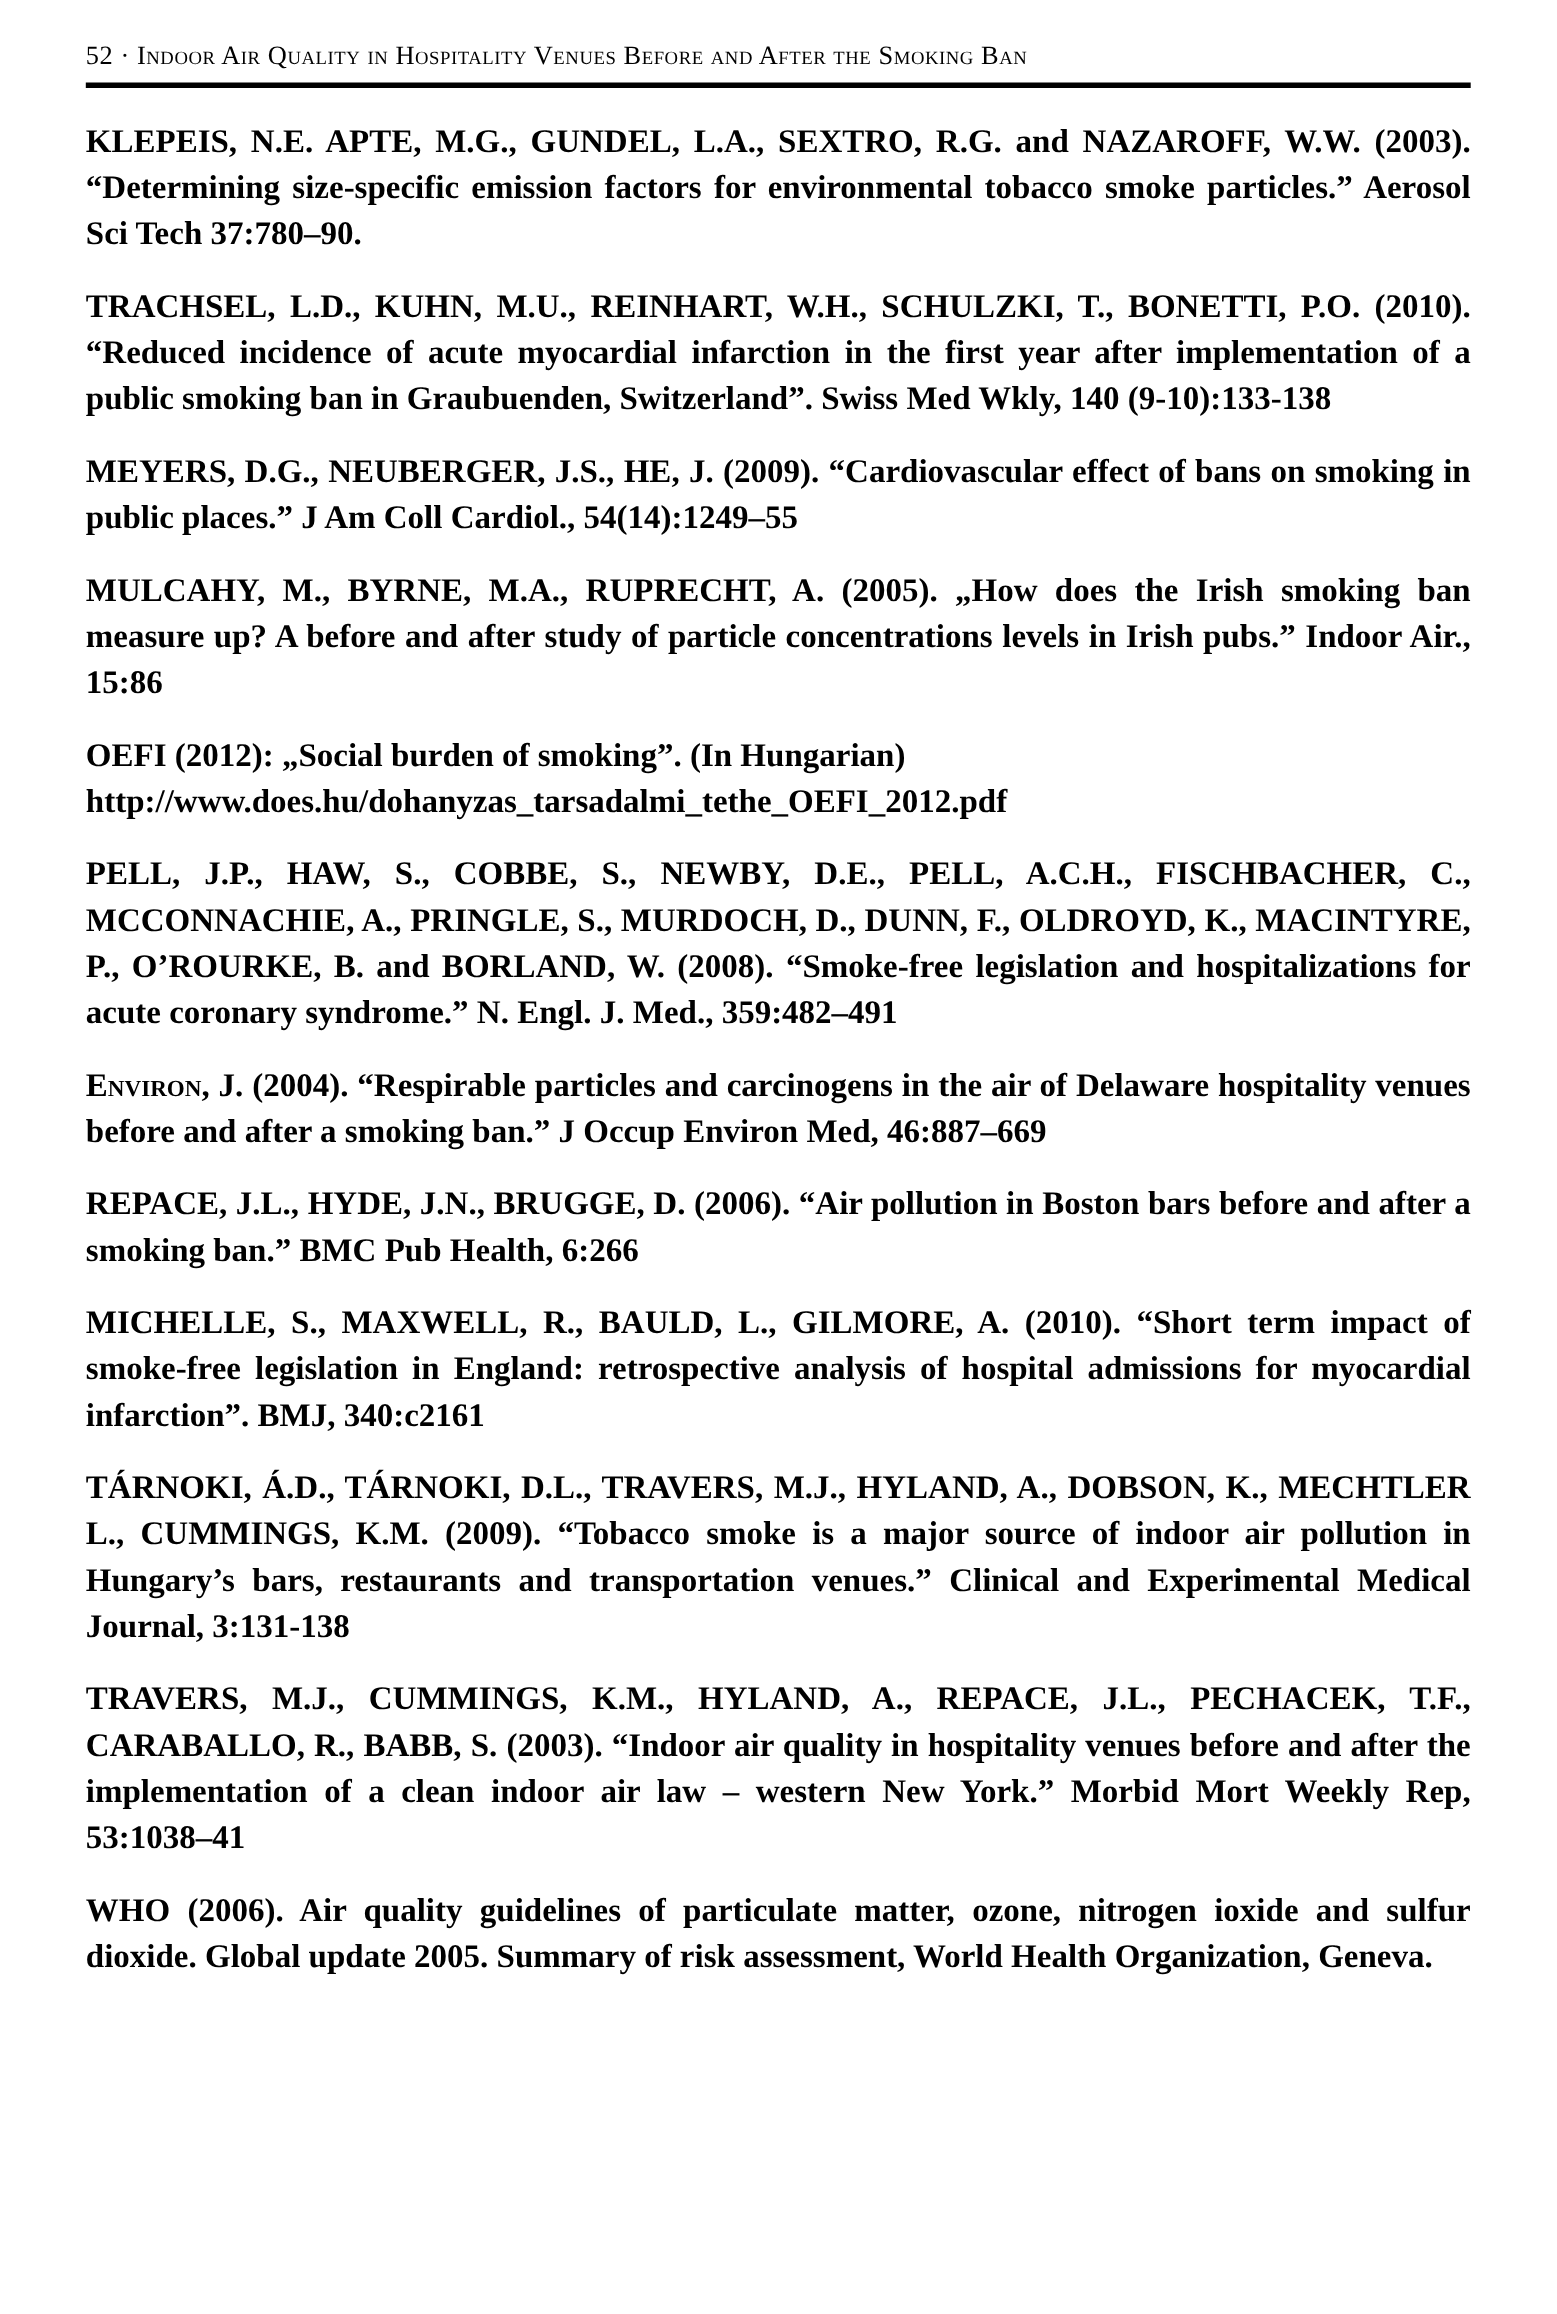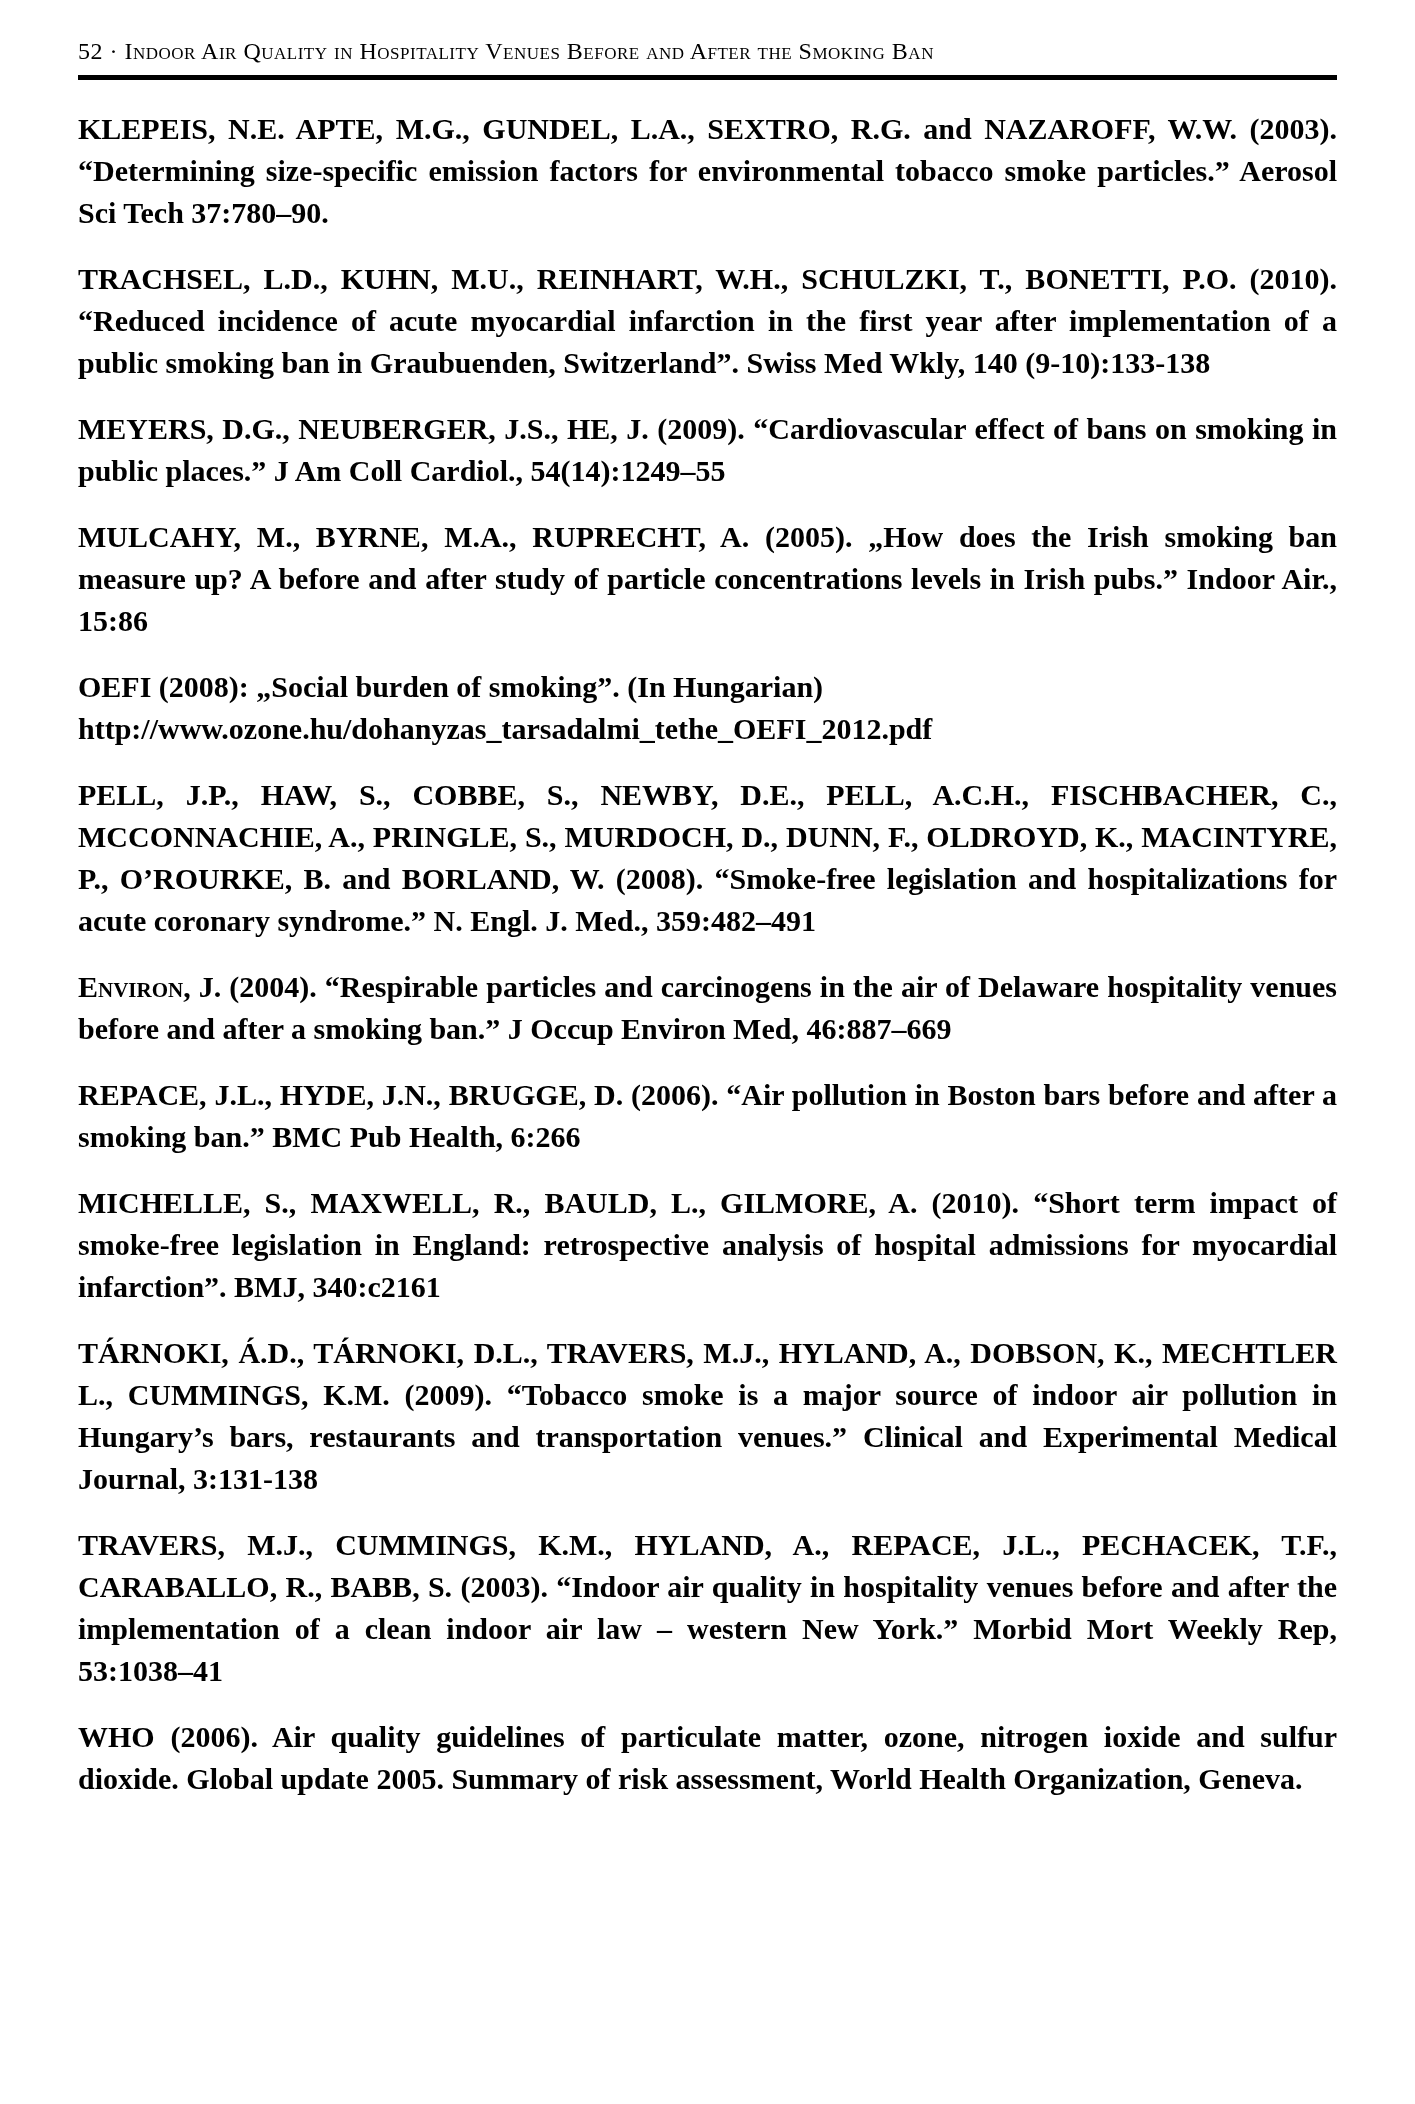--- a/index.html
+++ b/index.html
@@ -73,22 +73,22 @@
 
     <p class="ref">
       <span>MEYERS, D.G., NEUBERGER, J.S., HE, J. (2009). “Cardiovascular effect of bans on smoking in public places.” J Am Coll Cardiol., 54(14):1249–55</span>
     </p>
 
     <p class="ref">
       <span>MULCAHY, M., BYRNE, M.A., RUPRECHT, A. (2005). „How does the Irish smoking ban measure up? A before and after study of particle concentrations levels in Irish pubs.” Indoor Air., 15:86</span>
     </p>
 
     <p class="ref no-justify">
-      <span>OEFI (2008): „Social burden of smoking”. (In Hungarian)</span><br>
-      <span>http://www.ozone.hu/dohanyzas_tarsadalmi_tethe_OEFI_2012.pdf</span>
+      <span>OEFI (2012): „Social burden of smoking”. (In Hungarian)</span><br>
+      <span>http://www.does.hu/dohanyzas_tarsadalmi_tethe_OEFI_2012.pdf</span>
     </p>
 
 
     <p class="ref">
       <span>PELL, J.P., HAW, S., COBBE, S., NEWBY, D.E., PELL, A.C.H., FISCHBACHER, C., MCCONNACHIE, A., PRINGLE, S., MURDOCH, D., DUNN, F., OLDROYD, K., MACINTYRE, P., O’ROURKE, B. and BORLAND, W. (2008). “Smoke-free legislation and hospitalizations for acute coronary syndrome.” N. Engl. J. Med., 359:482–491</span>
     </p>
 
     <p class="ref">
       <span class="sc">Environ</span><span>, J. (2004). “Respirable particles and carcinogens in the air of Delaware hospitality venues before and after a smoking ban.” J Occup Environ Med, 46:887–669</span>
     </p>

